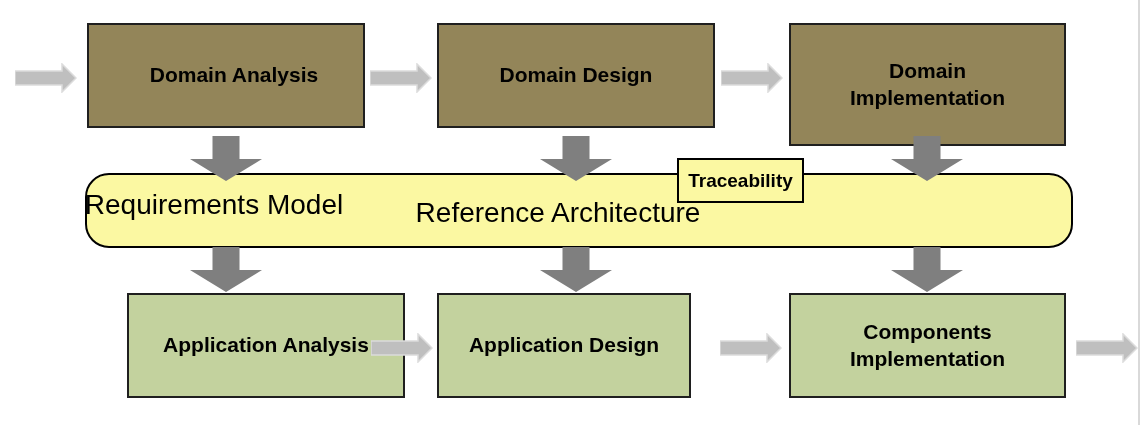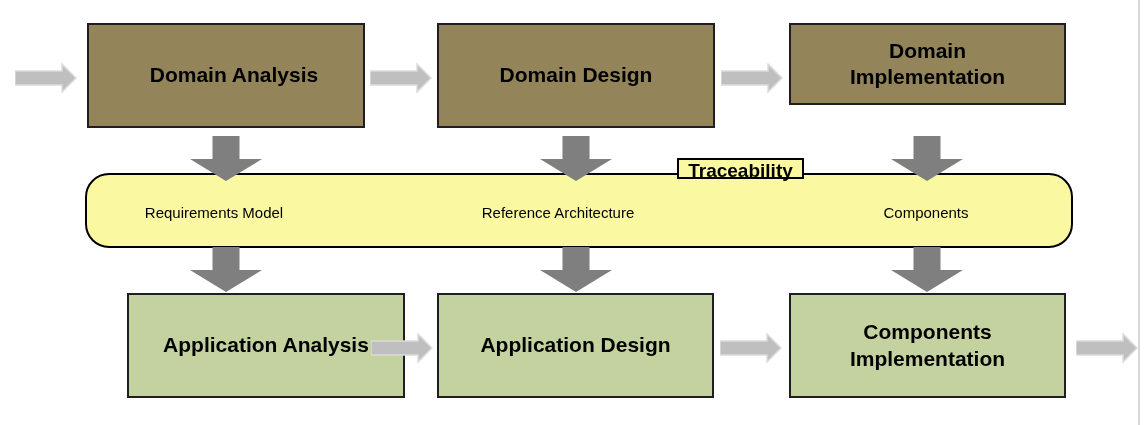--- a/index.html
+++ b/index.html
@@ -13,40 +13,40 @@
     border:2px solid var(--box-border, #1F1F1F);
     display:flex; align-items:center; justify-content:center; text-align:center;
     font-weight:bold; font-size:21px; color:var(--text, #000);
   }
   .box.domain      { background:var(--domain-box-fill, #938559); }
   .box.application { background:var(--application-box-fill, #C3D29E); }
   .box .lbl        { line-height:1.25; }
   .box .lbl.wrap   { max-width:185px; }
   .b1 { left:87px;  top:23px;  width:278px; height:105px;padding-left:16px; }
   .b2 { left:437px; top:23px;  width:278px; height:105px;align-items:center; }
-  .b3 { left:789px; top:23px;  width:277px; height:82px; }
+  .b3 { left:789px; top:23px;  width:277px; height:123px; }
   .b4 { left:87px;  top:293px; width:278px; height:105px;margin-left:40px; }
-  .b5 { left:437px; top:293px; width:277px; height:105px; }
+  .b5 { left:437px; top:293px; width:254px; height:105px; }
   .b6 { left:789px; top:293px; width:277px; height:105px; }
   
   .band {
     position:absolute; left:85px; top:173px; width:988px; height:75px;
     background:var(--band-fill, #FBF8A2); border:2px solid var(--band-border, #000);
     border-radius:24px; box-sizing:border-box; z-index:1;
   }
   .band-label {
-    position:absolute; top:200px; transform:translateX(-50%);
-    font-size:15px; line-height:26px; color:var(--text, #000);
+    position:absolute; top:192px; transform:translateX(-50%);
+    font-size:28px; line-height:26px; color:var(--text, #000);
     white-space:nowrap; z-index:2;
   }
-  .bl1 { left:214px; }  .bl2 { left:558px; }  .bl3 { left:926px; }
+  .bl1 { left:214px; }  .bl2 { left:558px;margin-top:8px; }  .bl3 { left:926px; }
   .tag {
-    position:absolute; left:677px; top:158px; width:127px; height:21px;
+    position:absolute; left:677px; top:158px; width:127px; height:45px;
     background:var(--band-fill, #FBF8A2); border:2px solid var(--band-border, #000);
-    box-sizing:border-box; display:flex; justify-content:center;
+    box-sizing:border-box; display:flex; align-items:center; justify-content:center;
     font-weight:bold; font-size:19px; color:var(--text, #000); z-index:4;
   }
   
   .harrow { position:absolute; width:62px; height:30px; z-index:2; }
   .varrow { position:absolute; width:72px; height:45px; z-index:3; }
   .harrow svg, .varrow svg { display:block; width:100%; height:100%; }
   .flow-poly { fill:var(--flow-arrow-fill, #BFBFBF); stroke:var(--flow-arrow-stroke, #DCDCDC); stroke-width:1.5; }
   .map-poly  { fill:var(--mapping-arrow-fill, #7F7F7F); }
   .ha-in  { left:15px;   top:63px; }
   .ha-12  { left:370px;  top:63px; }
@@ -108,21 +108,20 @@
   </div>
   <div class="varrow va-c3t">
     <svg viewBox="0 0 72 45">
         <polygon class="map-poly" points="22.5,0 49.5,0 49.5,23 72,23 36,45 0,23 22.5,23"></polygon>
       </svg>
   </div>
 
   <div class="band"></div>
   <span class="band-label bl1">Requirements Model</span>
   <span class="band-label bl2">Reference Architecture</span>
-  <span class="band-label bl3">Components</span>
   <div class="tag">
     <span>Traceability</span>
   </div>
 
   <div class="varrow va-c1b">
     <svg viewBox="0 0 72 45">
         <polygon class="map-poly" points="22.5,0 49.5,0 49.5,23 72,23 36,45 0,23 22.5,23"></polygon>
       </svg>
   </div>
   <div class="varrow va-c2b">

